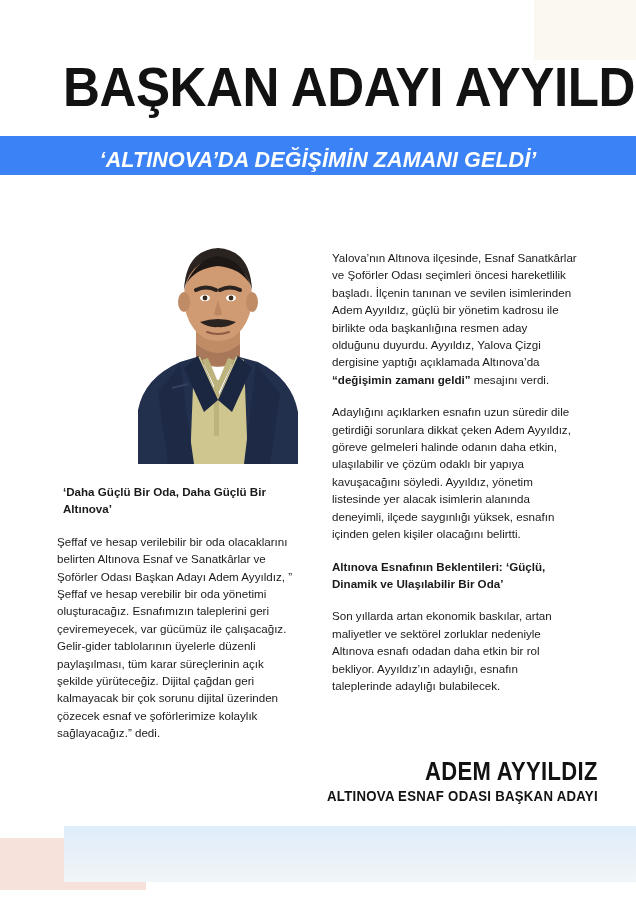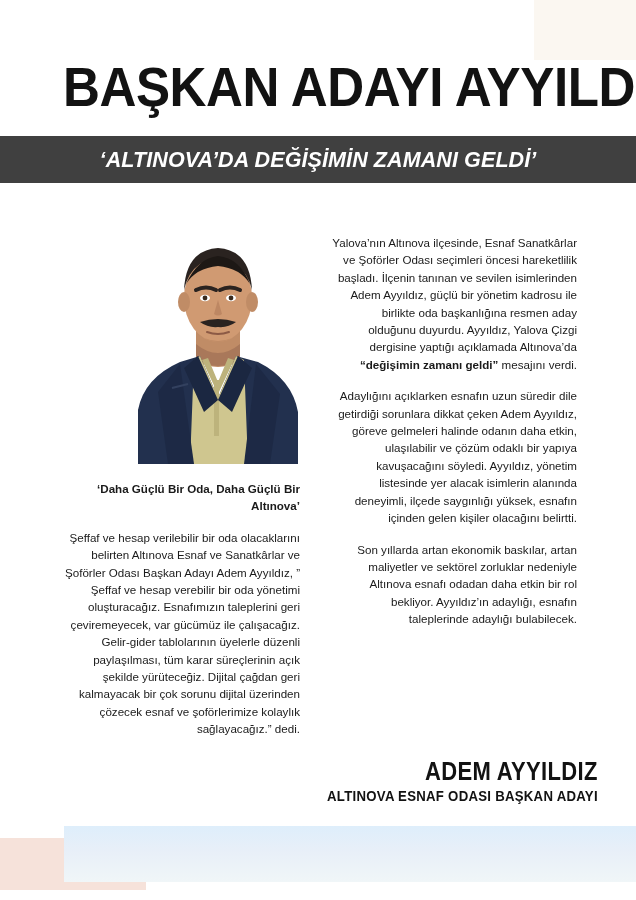--- a/index.html
+++ b/index.html
@@ -57,22 +57,22 @@
     transform: scaleX(0.93);
     transform-origin: left center;
     white-space: nowrap;
   }
 
   .redband {
     position: absolute;
     left: 0;
     top: 136px;
     width: 636px;
-    height: 47px;
-    background: #404040;
+    height: 39px;
+    background: #3b82f6;
   }
   .redband-text {
     position: absolute;
     left: 0;
     top: 0;
     width: 636px;
     height: 49px;
     display: flex;
     align-items: center;
     justify-content: center;
@@ -99,29 +99,29 @@
   
   .col {
     position: absolute;
     font-family: "Liberation Sans", sans-serif;
     color: #1a1a1a;
     font-size: 11.6px;
     line-height: 17.4px;
   }
   .col-left {
     left: 57px;
-    top: 480px;
+    top: 468px;
     width: 243px;
   }
   .col-right {
     left: 332px;
     top: 234px;
     width: 245px;
   }
-  .col p { margin: 0 0 14px 0; text-align: right; }
+  .col p { margin: 15px 0 14px 0; }
   .col p:last-child { margin-bottom: 0; }
   .sub {
     font-weight: 700;
     margin-bottom: 16px;
   }
   .sub-indent { padding-left: 6px; }
   .inline-b { font-weight: 700; }
 
   
   .sig {
@@ -211,19 +211,20 @@
 </div>
 
 <div class="col col-left">
   <p class="sub sub-indent">‘Daha Güçlü Bir Oda, Daha Güçlü Bir Altınova’</p>
   <p>Şeffaf ve hesap verilebilir bir oda olacaklarını belirten Altınova Esnaf ve Sanatkârlar ve Şoförler Odası Başkan Adayı Adem Ayyıldız, ” Şeffaf ve hesap verebilir bir oda yönetimi oluşturacağız. Esnafımızın taleplerini geri çeviremeyecek, var gücümüz ile çalışacağız. Gelir-gider tablolarının üyelerle düzenli paylaşılması, tüm karar süreçlerinin açık şekilde yürüteceğiz. Dijital çağdan geri kalmayacak bir çok sorunu dijital üzerinden çözecek esnaf ve şoförlerimize kolaylık sağlayacağız.” dedi.</p>
 </div>
 
 <div class="col col-right">
   <p><span>Yalova’nın Altınova ilçesinde, Esnaf Sanatkârlar ve Şoförler Odası seçimleri öncesi hareketlilik başladı. İlçenin tanınan ve sevilen isimlerinden Adem Ayyıldız, güçlü bir yönetim kadrosu ile birlikte oda başkanlığına resmen aday olduğunu duyurdu. Ayyıldız, Yalova Çizgi dergisine  yaptığı açıklamada Altınova’da </span><span class="inline-b">“değişimin zamanı geldi”</span><span> mesajını verdi.</span></p>
   <p>Adaylığını açıklarken esnafın uzun süredir dile getirdiği sorunlara dikkat çeken Adem Ayyıldız, göreve gelmeleri halinde odanın daha etkin, ulaşılabilir ve çözüm odaklı bir yapıya kavuşacağını söyledi. Ayyıldız, yönetim listesinde yer alacak isimlerin alanında deneyimli, ilçede saygınlığı yüksek, esnafın içinden gelen kişiler olacağını belirtti.</p>
+  <p class="sub">Altınova Esnafının Beklentileri: ‘Güçlü, Dinamik ve Ulaşılabilir Bir Oda’</p>
   <p>Son yıllarda artan ekonomik baskılar, artan maliyetler ve sektörel zorluklar nedeniyle Altınova esnafı odadan daha etkin bir rol bekliyor. Ayyıldız’ın adaylığı, esnafın taleplerinde adaylığı bulabilecek.</p>
 </div>
 
 <div class="sig">
   <div class="sig-name">ADEM AYYILDIZ</div>
   <div class="sig-role">ALTINOVA ESNAF ODASI BAŞKAN ADAYI</div>
 </div>
 
 </body></html>

